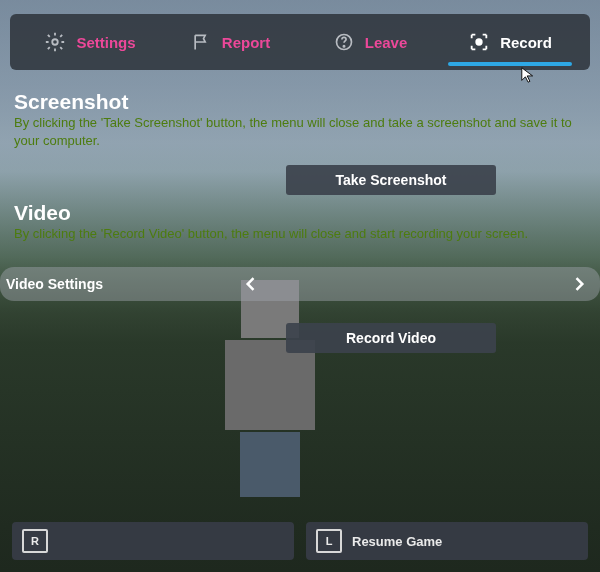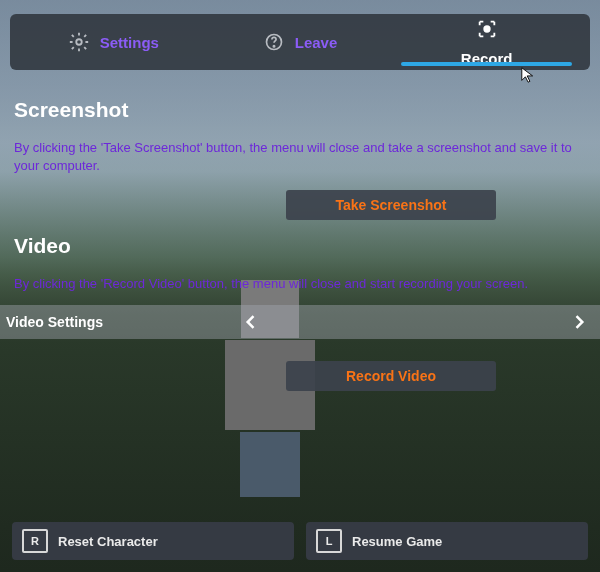--- a/index.html
+++ b/index.html
@@ -23,45 +23,45 @@
 .overlay { position: absolute; inset: 0; }
 .tabbar {
   margin: 14px 10px 0; height: 56px;
   background: rgba(45,50,58,0.85);
   border-radius: 6px;
   display: flex; align-items: stretch;
   padding: 0 10px;
 }
 .tab {
   flex: 1; display: flex; align-items: center; justify-content: center;
-  gap: 10px; color: #8b5cf6; font-size: 15px; font-weight: 600;
+  gap: 10px; color: #ec4899; font-size: 15px; font-weight: 600;
   cursor: pointer; position: relative;
 }
-.tab.active { color: #fff; flex-direction: column; }
+.tab.active { color: #fff; }
 .tab.active::after {
   content: ""; position: absolute; left: 8px; right: 8px; bottom: 4px;
   height: 4px; background: #2ea8e6; border-radius: 2px;
 }
 .icon { width: 22px; height: 22px; display: inline-flex; align-items: center; justify-content: center; }
 .content { padding: 14px 14px 0; color: #e8e8e8; }
-.section-title { font-size: 21px; font-weight: 700; color: #fff; margin-top: 14px; }
-.section-desc { font-size: 13px; color: #6d28d9; margin-top: 17px; line-height: 1.35; }
+.section-title { font-size: 21px; font-weight: 700; color: #fff; margin-top: 6px; }
+.section-desc { font-size: 13px; color: #4d7c0f; margin-top: 0; line-height: 1.35; }
 .btn {
   background: rgba(60,66,76,0.92);
-  color: #f97316; font-size: 14px; font-weight: 700;
+  color: #ffffff; font-size: 14px; font-weight: 700;
   height: 30px; min-width: 210px;
   display: inline-flex; align-items: center; justify-content: center;
   border-radius: 3px; border: none; cursor: pointer;
 }
 .btn-row { display: flex; justify-content: flex-end; margin-top: 16px; padding-right: 90px; }
 .setting-row {
-  margin-top: 12px; height: 34px;
+  margin-top: 24px; height: 34px;
   background: rgba(160,165,172,0.45);
   display: flex; align-items: center;
-  color: #fff; font-size: 14px; font-weight: 600;
+  color: #fff; font-size: 14px; font-weight: 600; border-radius: 14px;
 }
 .setting-label { padding-left: 6px; width: 230px; }
 .setting-arrows { flex: 1; display: flex; align-items: center; justify-content: space-between; padding: 0 8px; }
 .arrow { width: 26px; height: 26px; display: flex; align-items: center; justify-content: center; cursor: pointer; }
 .setting-value { font-weight: 500; }
 .bottom-bar {
   position: absolute; left: 0; right: 0; bottom: 12px;
   display: flex; gap: 12px; padding: 0 12px;
 }
 .bottom-btn {
@@ -94,20 +94,29 @@
 
   <div class="tabbar">
     <div class="tab">
       <span class="icon">
         <svg viewBox="0 0 24 24" width="22" height="22" fill="none" stroke="#b8bcc2" stroke-width="2">
           <circle cx="12" cy="12" r="3"></circle>
           <path d="M12 2v3M12 19v3M4.2 4.2l2.1 2.1M17.7 17.7l2.1 2.1M2 12h3M19 12h3M4.2 19.8l2.1-2.1M17.7 6.3l2.1-2.1"></path>
         </svg>
       </span>
       <span>Settings</span>
+    </div>
+    <div class="tab">
+      <span class="icon">
+        <svg viewBox="0 0 24 24" width="20" height="20" fill="none" stroke="#b8bcc2" stroke-width="2">
+          <path d="M5 21V4"></path>
+            <path d="M5 4h12l-2 4 2 4H5"></path>
+        </svg>
+      </span>
+      <span>Report</span>
     </div>
     <div class="tab">
       <span class="icon">
         <svg viewBox="0 0 24 24" width="20" height="20" fill="none" stroke="#b8bcc2" stroke-width="2">
           <circle cx="12" cy="12" r="9"></circle>
           <path d="M9.5 9a2.5 2.5 0 0 1 5 0c0 1.5-2.5 2-2.5 4"></path>
           <circle cx="12" cy="17" r="0.8" fill="#b8bcc2"></circle>
         </svg>
       </span>
       <span>Leave</span>
@@ -150,21 +159,20 @@
     </div>
 
     <div class="btn-row" style="margin-top:22px">
       <button class="btn">Record Video</button>
     </div>
   </div>
 
   <div class="bottom-bar">
     <div class="bottom-btn">
       <span class="keycap">R</span>
-      <span>Reset Character</span>
     </div>
     <div class="bottom-btn">
       <span class="keycap">L</span>
       <span>Resume Game</span>
     </div>
   </div>
 
   <div class="cursor">
     <svg viewBox="0 0 20 20" width="18" height="18">
       <path d="M2 2 L2 16 L6 12 L9 18 L11 17 L8 11 L14 11 Z" fill="#fff" stroke="#000" stroke-width="1"></path>

